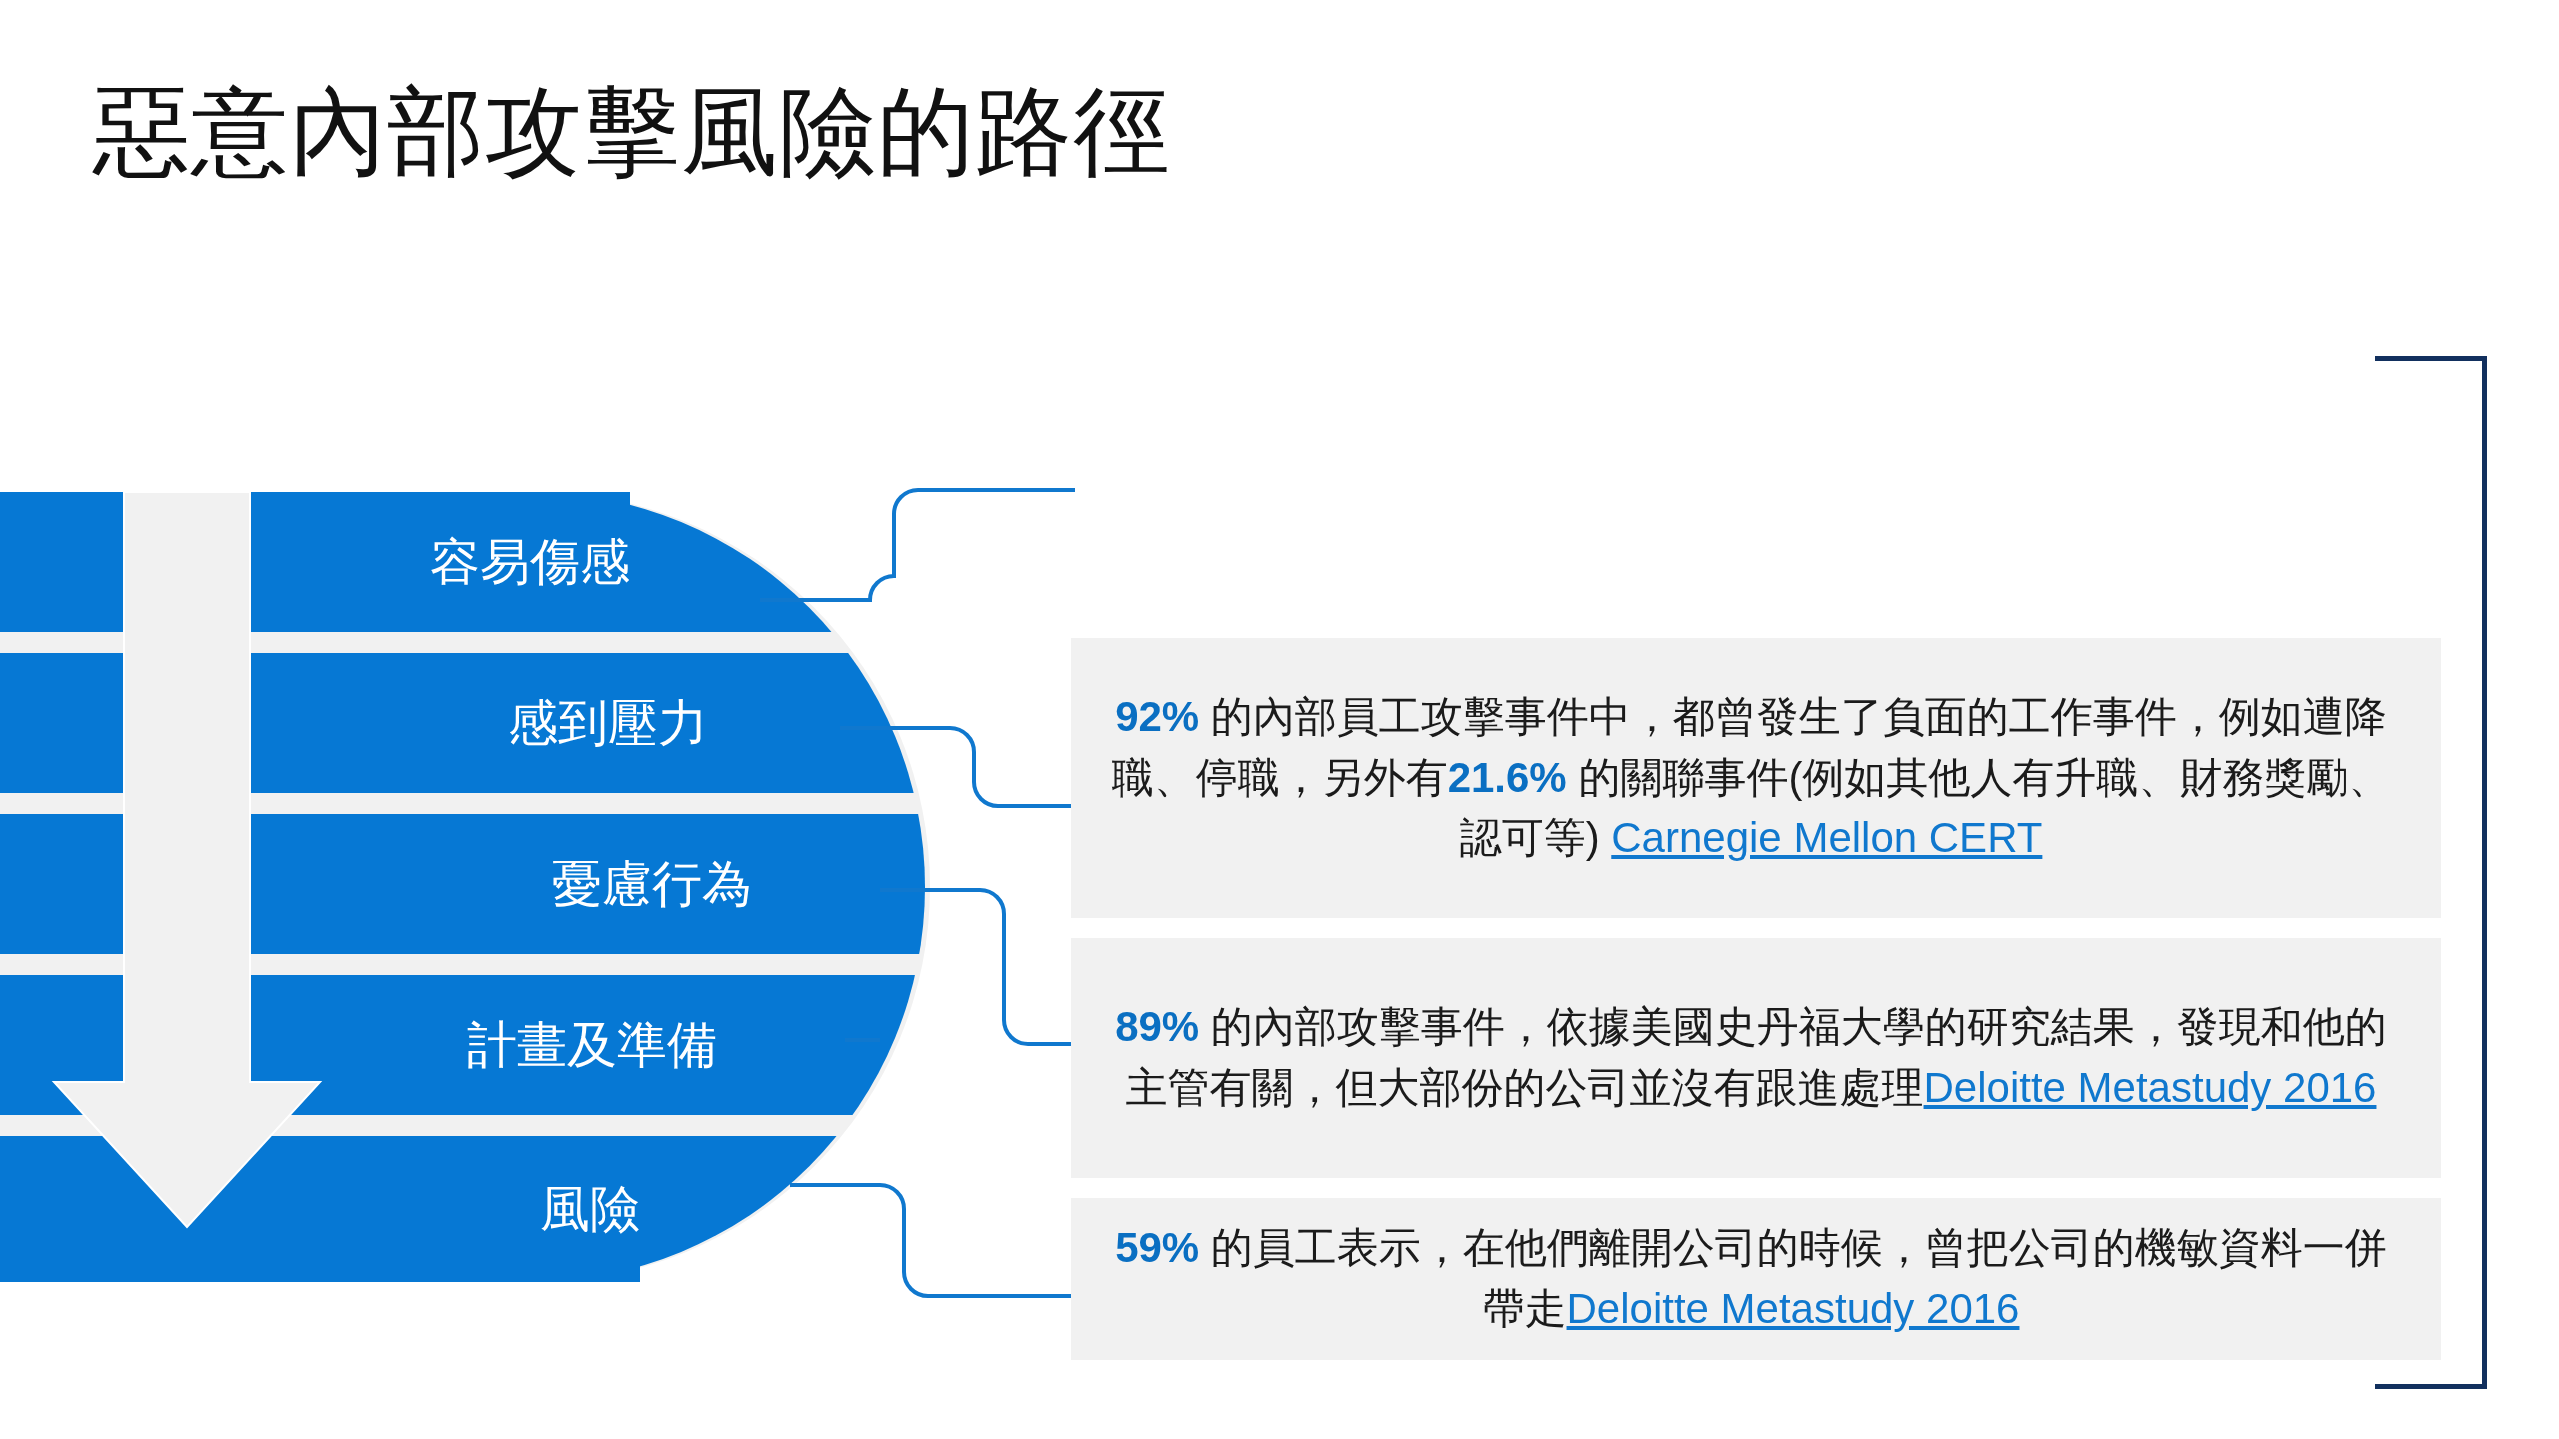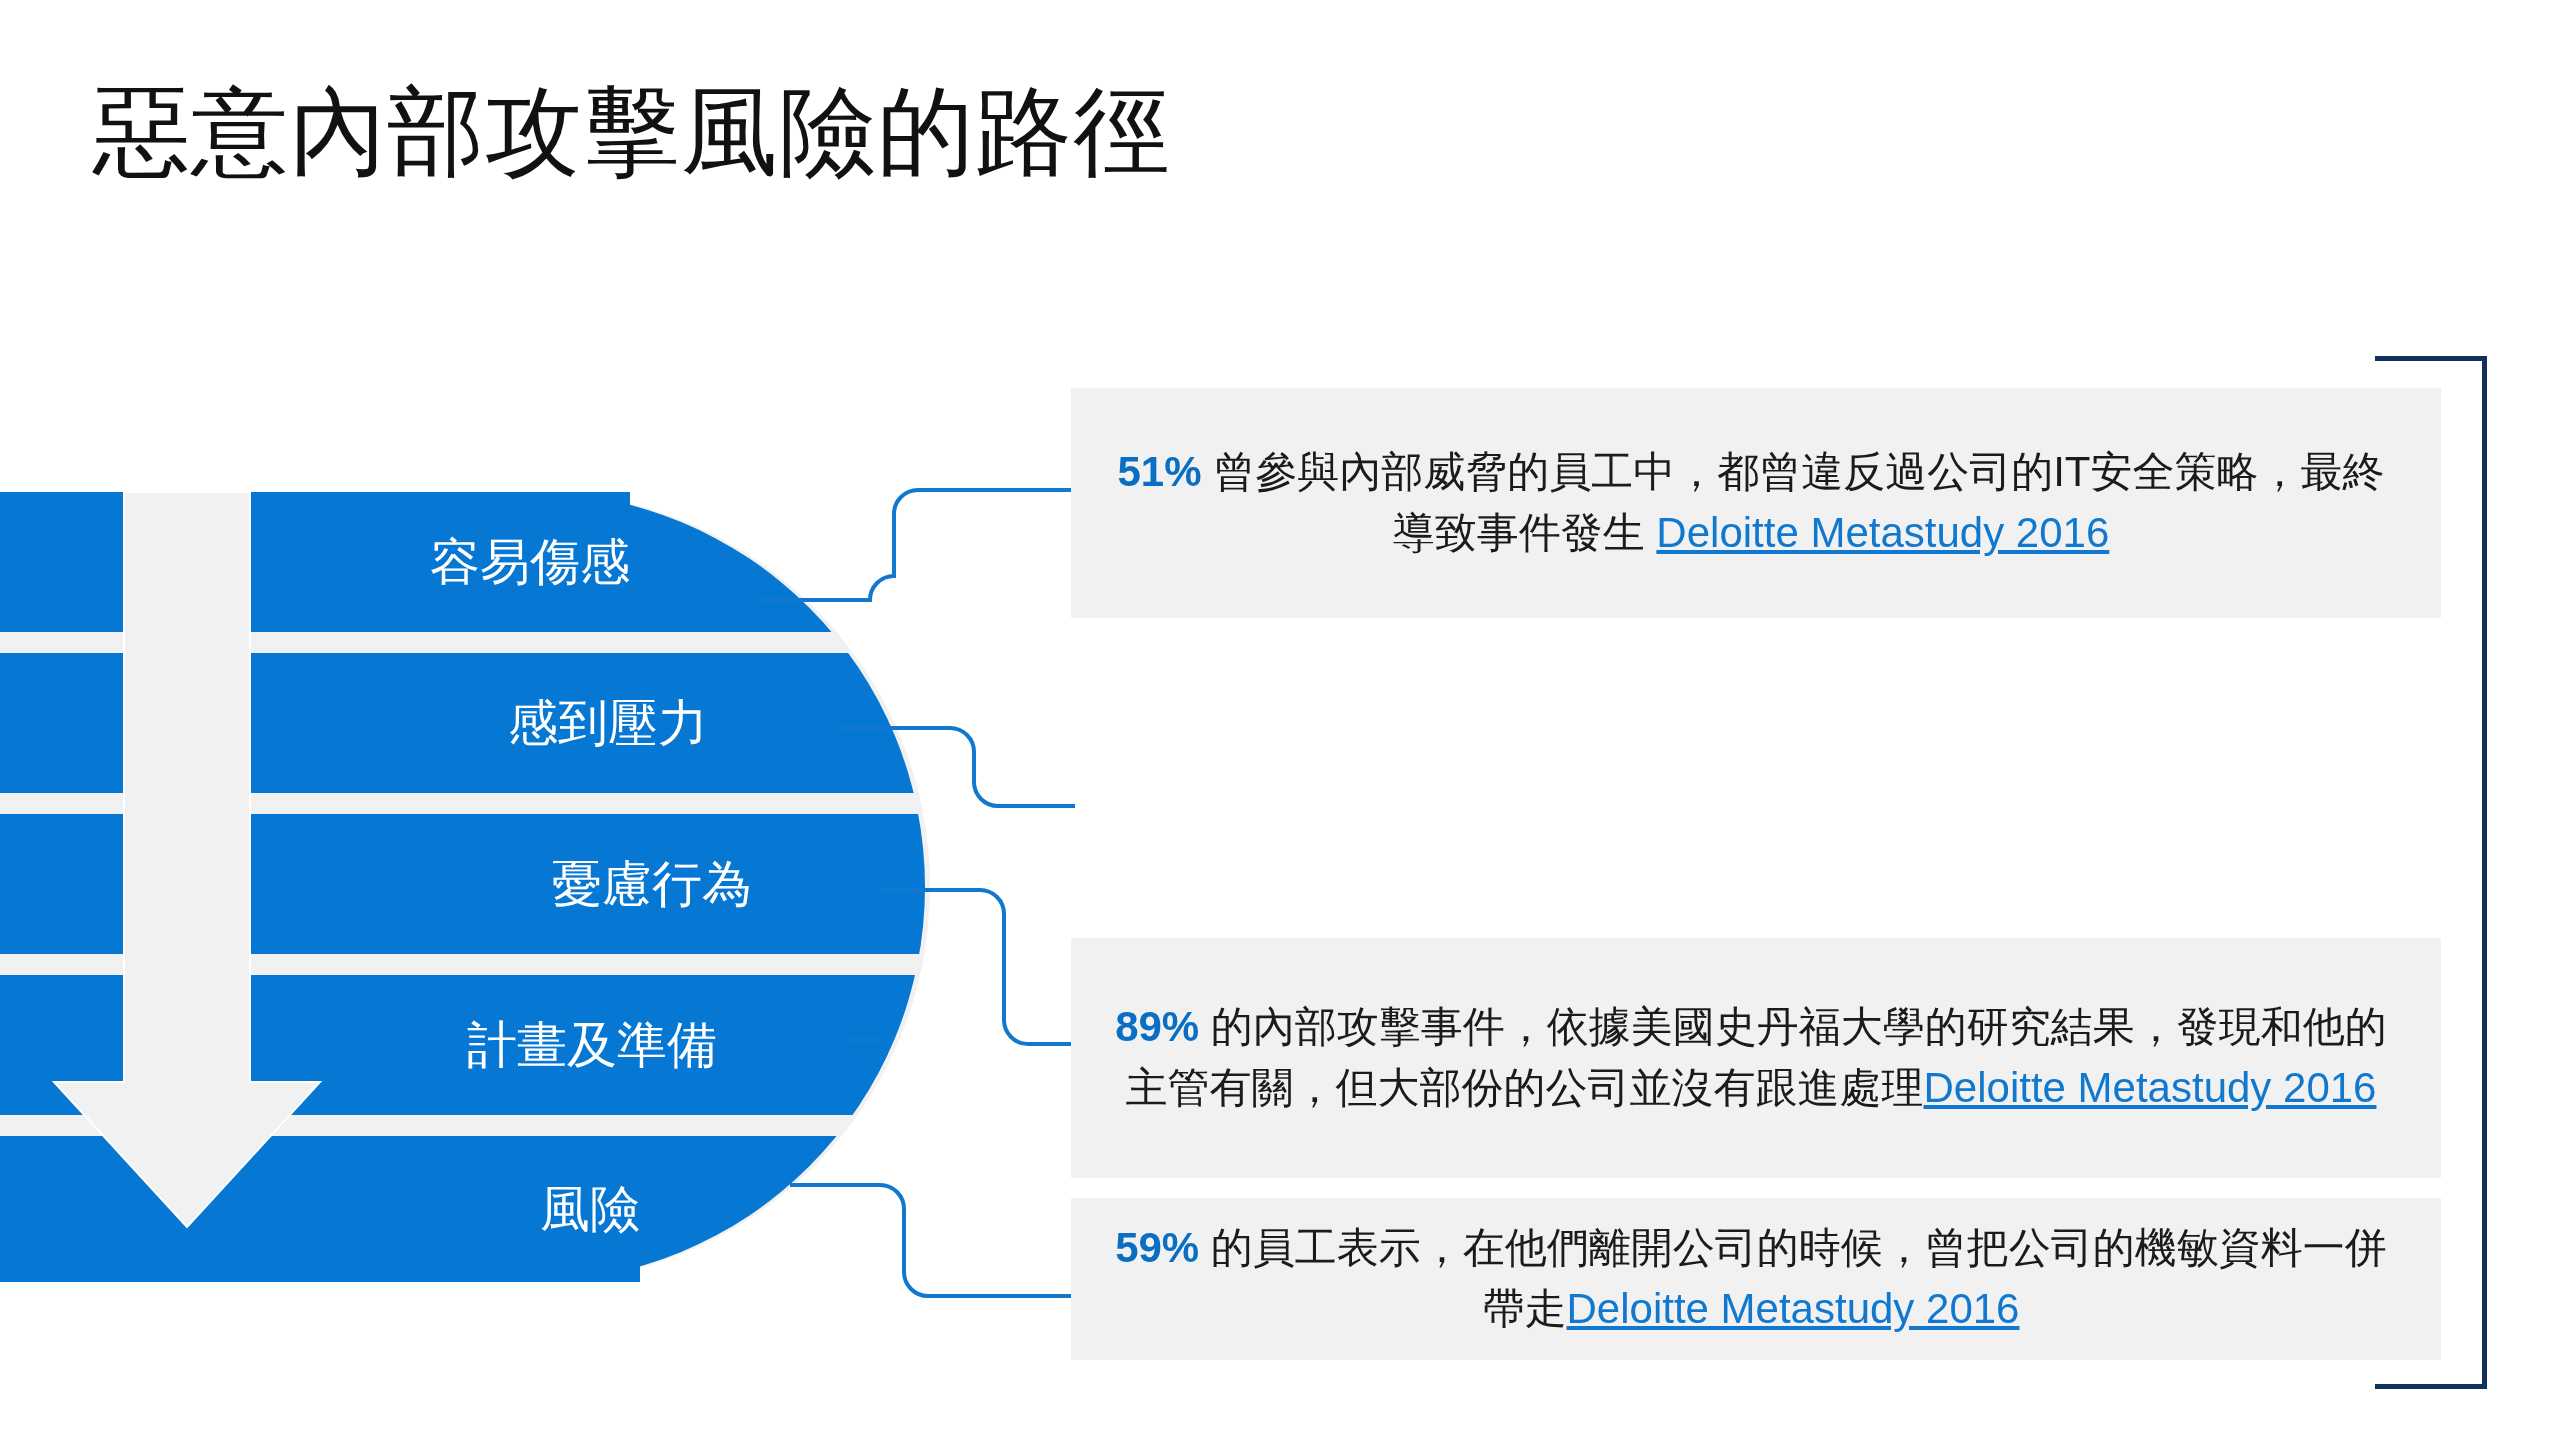--- a/index.html
+++ b/index.html
@@ -134,26 +134,26 @@
 
     <path d="M 880,890 L 980,890 A 24,24 0 0 1 1004,914 L 1004,1020 A 24,24 0 0 0 1028,1044 L 1075,1044" fill="none" stroke="#1078CE" stroke-width="4"></path>
 
     <path d="M 845,1040 L 880,1040" fill="none" stroke="#1078CE" stroke-width="4"></path>
 
     <path d="M 790,1185 L 880,1185 A 24,24 0 0 1 904,1209 L 904,1272 A 24,24 0 0 0 928,1296 L 1075,1296" fill="none" stroke="#1078CE" stroke-width="4"></path>
   </svg>
 
   <div class="bracket"></div>
 
-  <div class="box" style="left:1071px;top:388px;width:1370px;height:230px;">
+
+  <div class="box" style="left:1071px;top:638px;width:1370px;height:280px;">
     <p>
-      <span class="pct">51%</span><span> 曾參與內部威脅的員工中，都曾違反過公司的IT安全策略，最終導致事件發生 </span><span class="lnk">Deloitte Metastudy 2016</span>
+      <span class="pct">92%</span><span> 的內部員工攻擊事件中，都曾發生了負面的工作事件，例如遭降職、停職，另外有</span><span class="pct">21.6%</span><span> 的關聯事件(例如其他人有升職、財務獎勵、認可等) </span><span class="lnk">Carnegie Mellon CERT</span>
     </p>
   </div>
-
 
   <div class="box" style="left:1071px;top:938px;width:1370px;height:240px;">
     <p>
       <span class="pct">89%</span><span> 的內部攻擊事件，依據美國史丹福大學的研究結果，發現和他的主管有關，但大部份的公司並沒有跟進處理</span><span class="lnk">Deloitte Metastudy 2016</span>
     </p>
   </div>
 
   <div class="box" style="left:1071px;top:1198px;width:1370px;height:162px;">
     <p>
       <span class="pct">59%</span><span> 的員工表示，在他們離開公司的時候，曾把公司的機敏資料一併帶走</span><span class="lnk">Deloitte Metastudy 2016</span>

